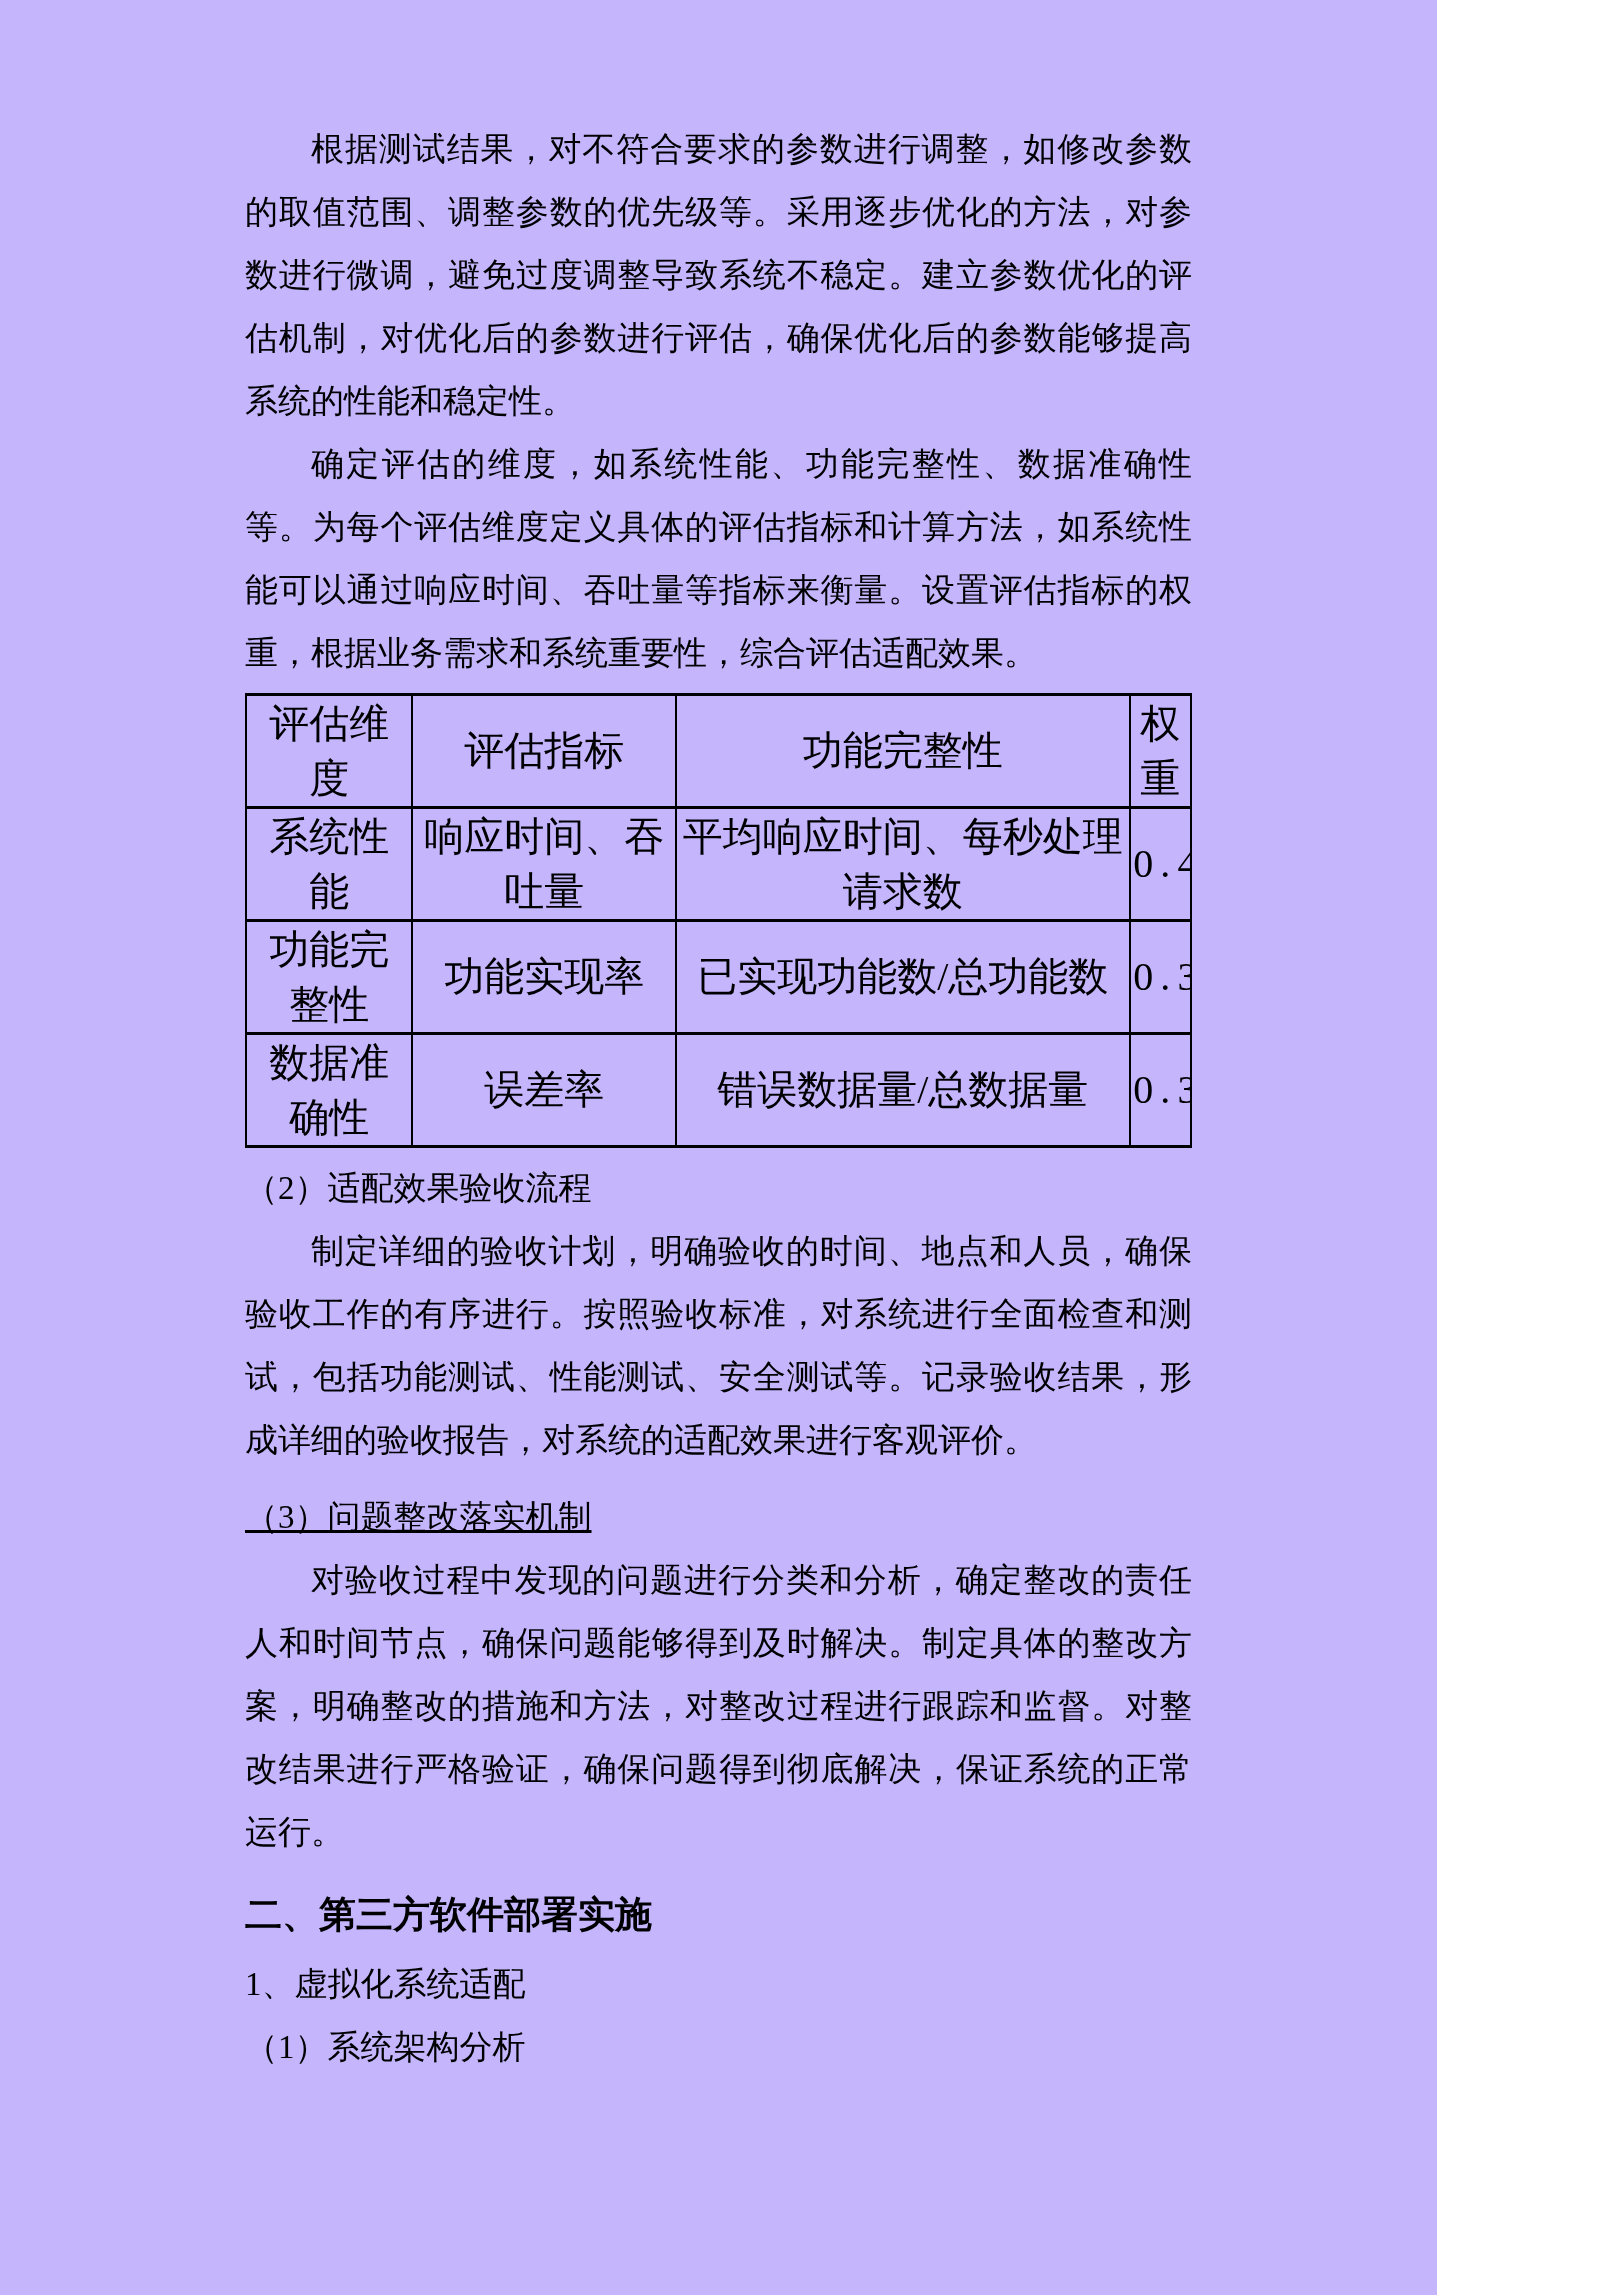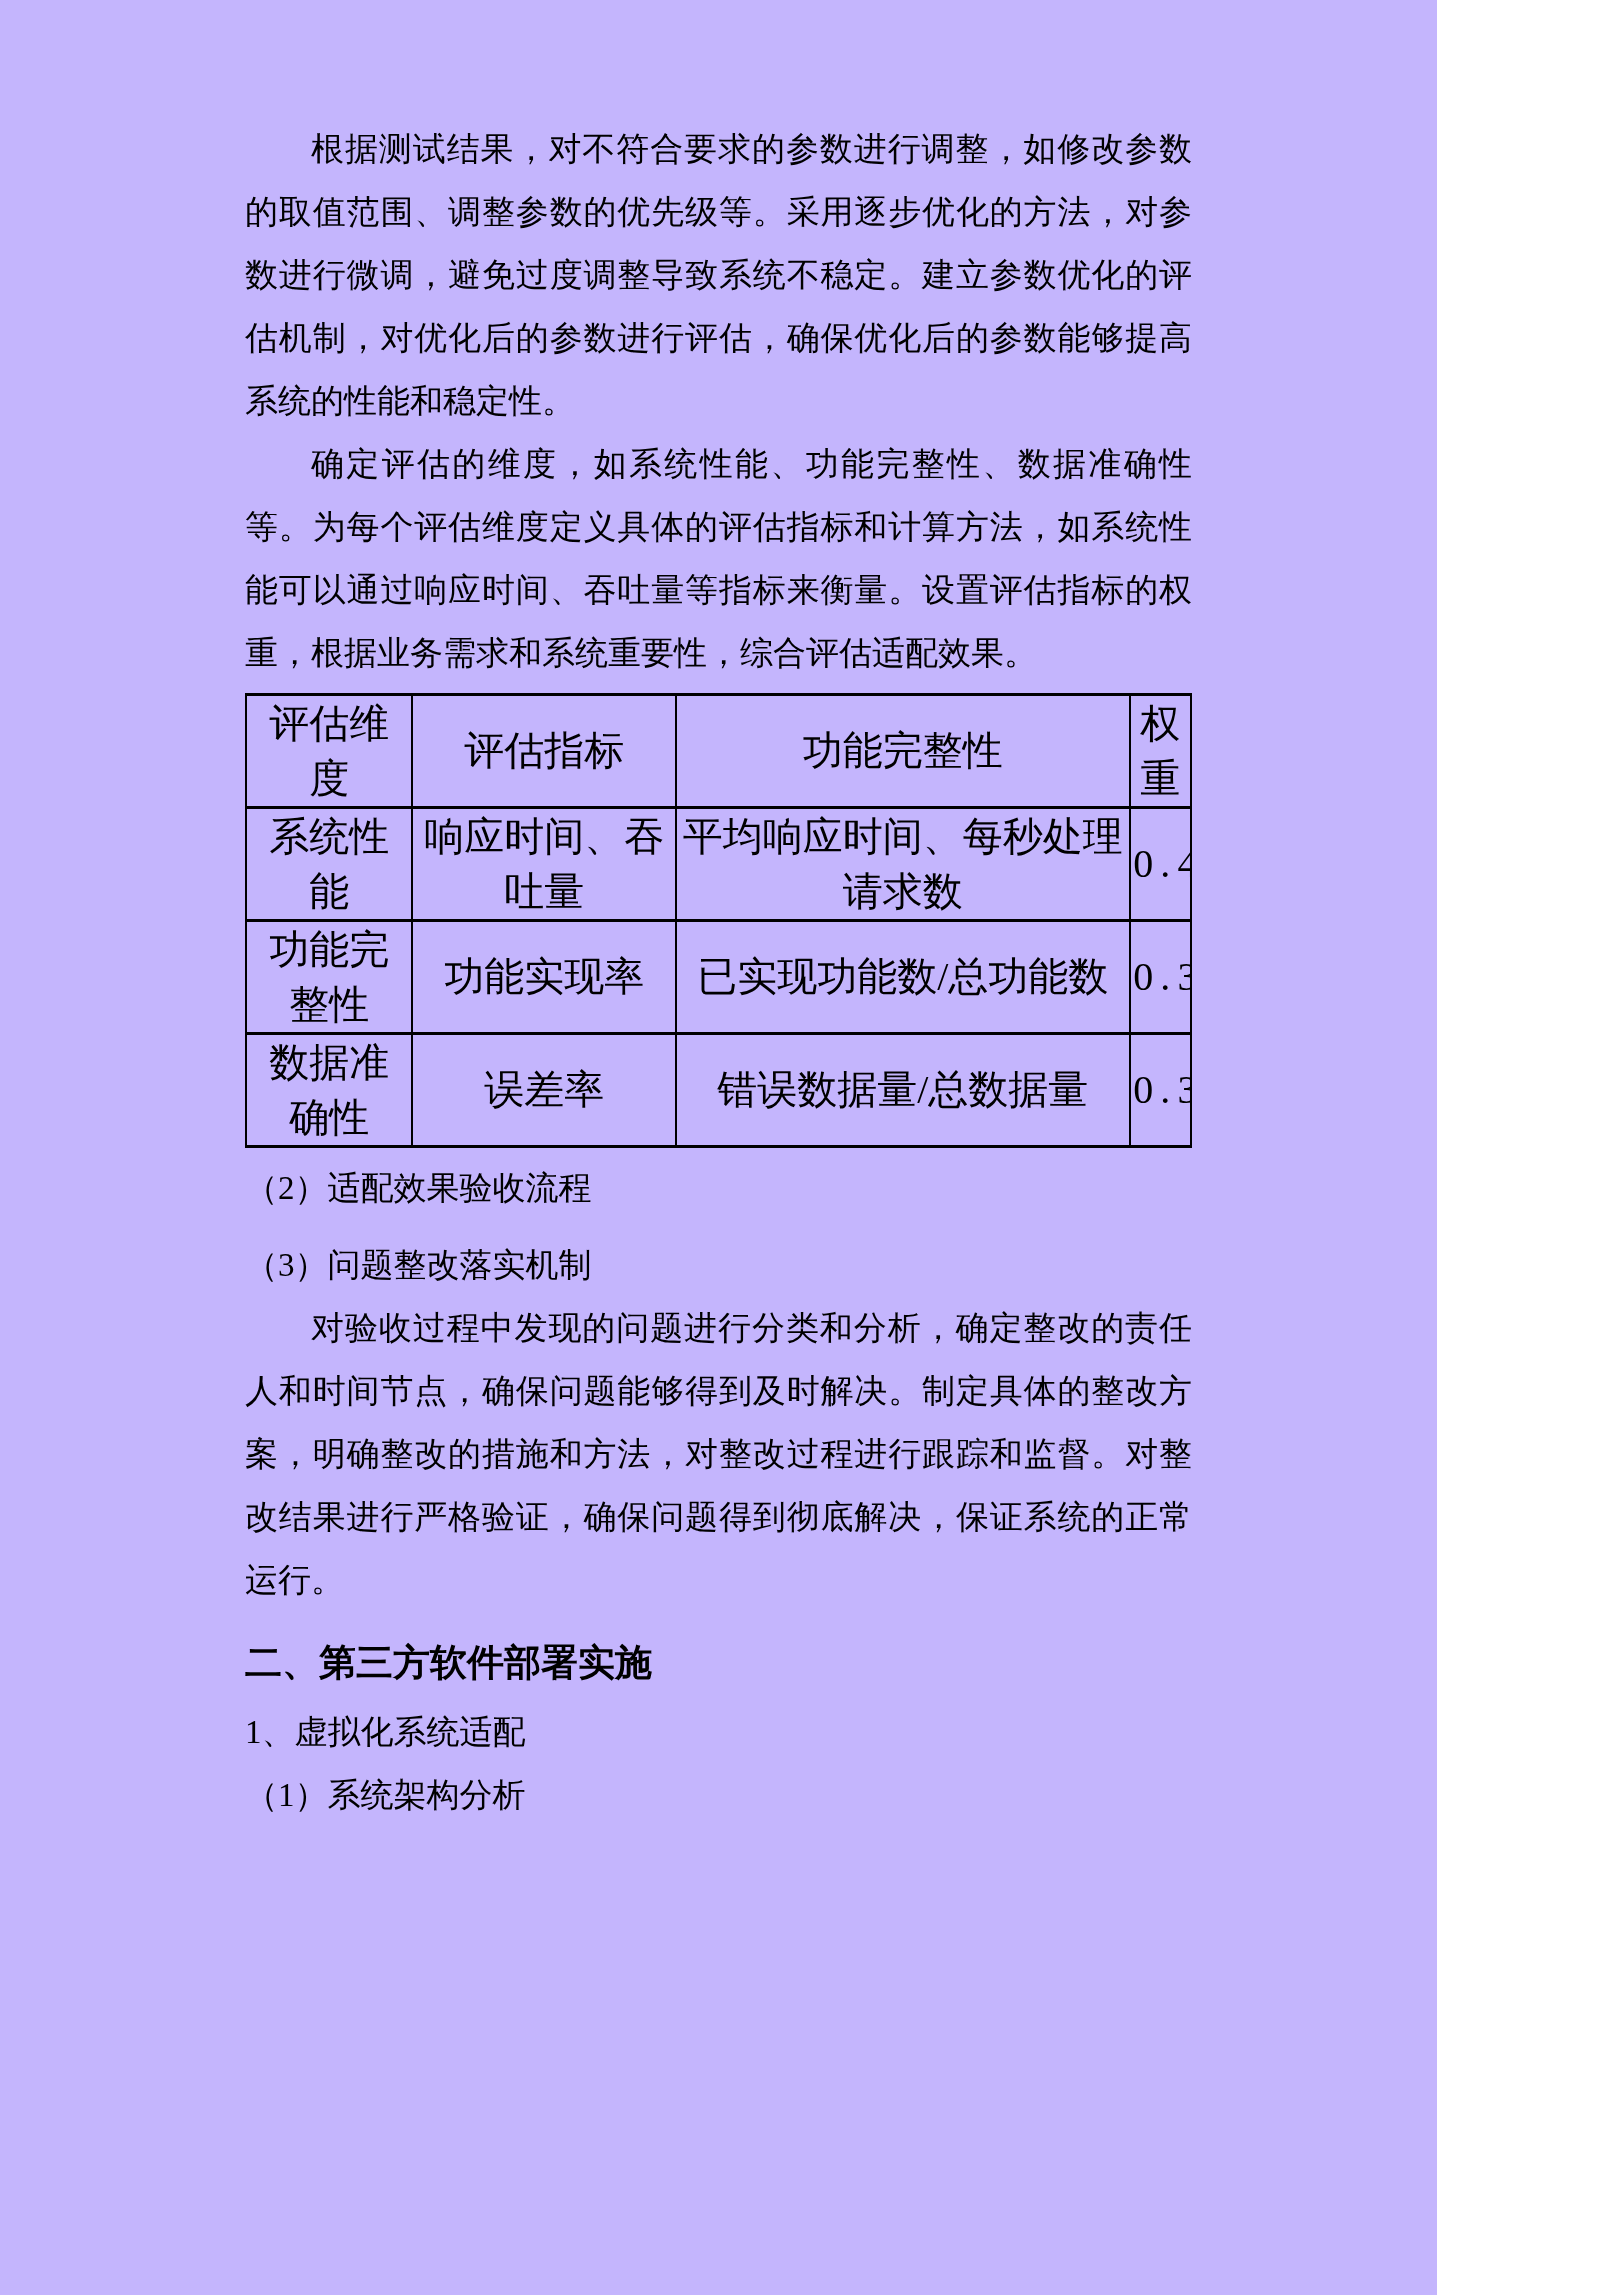--- a/index.html
+++ b/index.html
@@ -25,21 +25,21 @@
     margin: 0;
   }
 
   .subhead {
     font-size: 33px;
     line-height: 63px;
     margin: 0;
     white-space: nowrap;
   }
   .subhead.gap-top-lg { margin-top: 17px; }
-  .subhead.gap-top-md { margin-top: 14.4px; }
+  .subhead.gap-top-md { margin-top: 14.4px; text-decoration: underline; }
 
   .h2-heading {
     font-size: 37px;
     font-weight: 700;
     line-height: 76px;
     margin: 13px 0 0 0;
     white-space: nowrap;
   }
 
   .h3-heading {
@@ -111,20 +111,21 @@
       <td>数据准确性</td>
       <td>误差率</td>
       <td>错误数据量/总数据量</td>
       <td class="weight-cell">0.3</td>
     </tr>
   </tbody>
     </table>
 
   <p class="subhead">（2）适配效果验收流程</p>
 
+  <p class="para">制定详细的验收计划，明确验收的时间、地点和人员，确保验收工作的有序进行。按照验收标准，对系统进行全面检查和测试，包括功能测试、性能测试、安全测试等。记录验收结果，形成详细的验收报告，对系统的适配效果进行客观评价。</p>
 
   <p class="subhead gap-top-md">（3）问题整改落实机制</p>
 
   <p class="para">对验收过程中发现的问题进行分类和分析，确定整改的责任人和时间节点，确保问题能够得到及时解决。制定具体的整改方案，明确整改的措施和方法，对整改过程进行跟踪和监督。对整改结果进行严格验证，确保问题得到彻底解决，保证系统的正常运行。</p>
 
   <p class="h2-heading">二、第三方软件部署实施</p>
 
 
   <p class="subhead">1、虚拟化系统适配</p>
 

